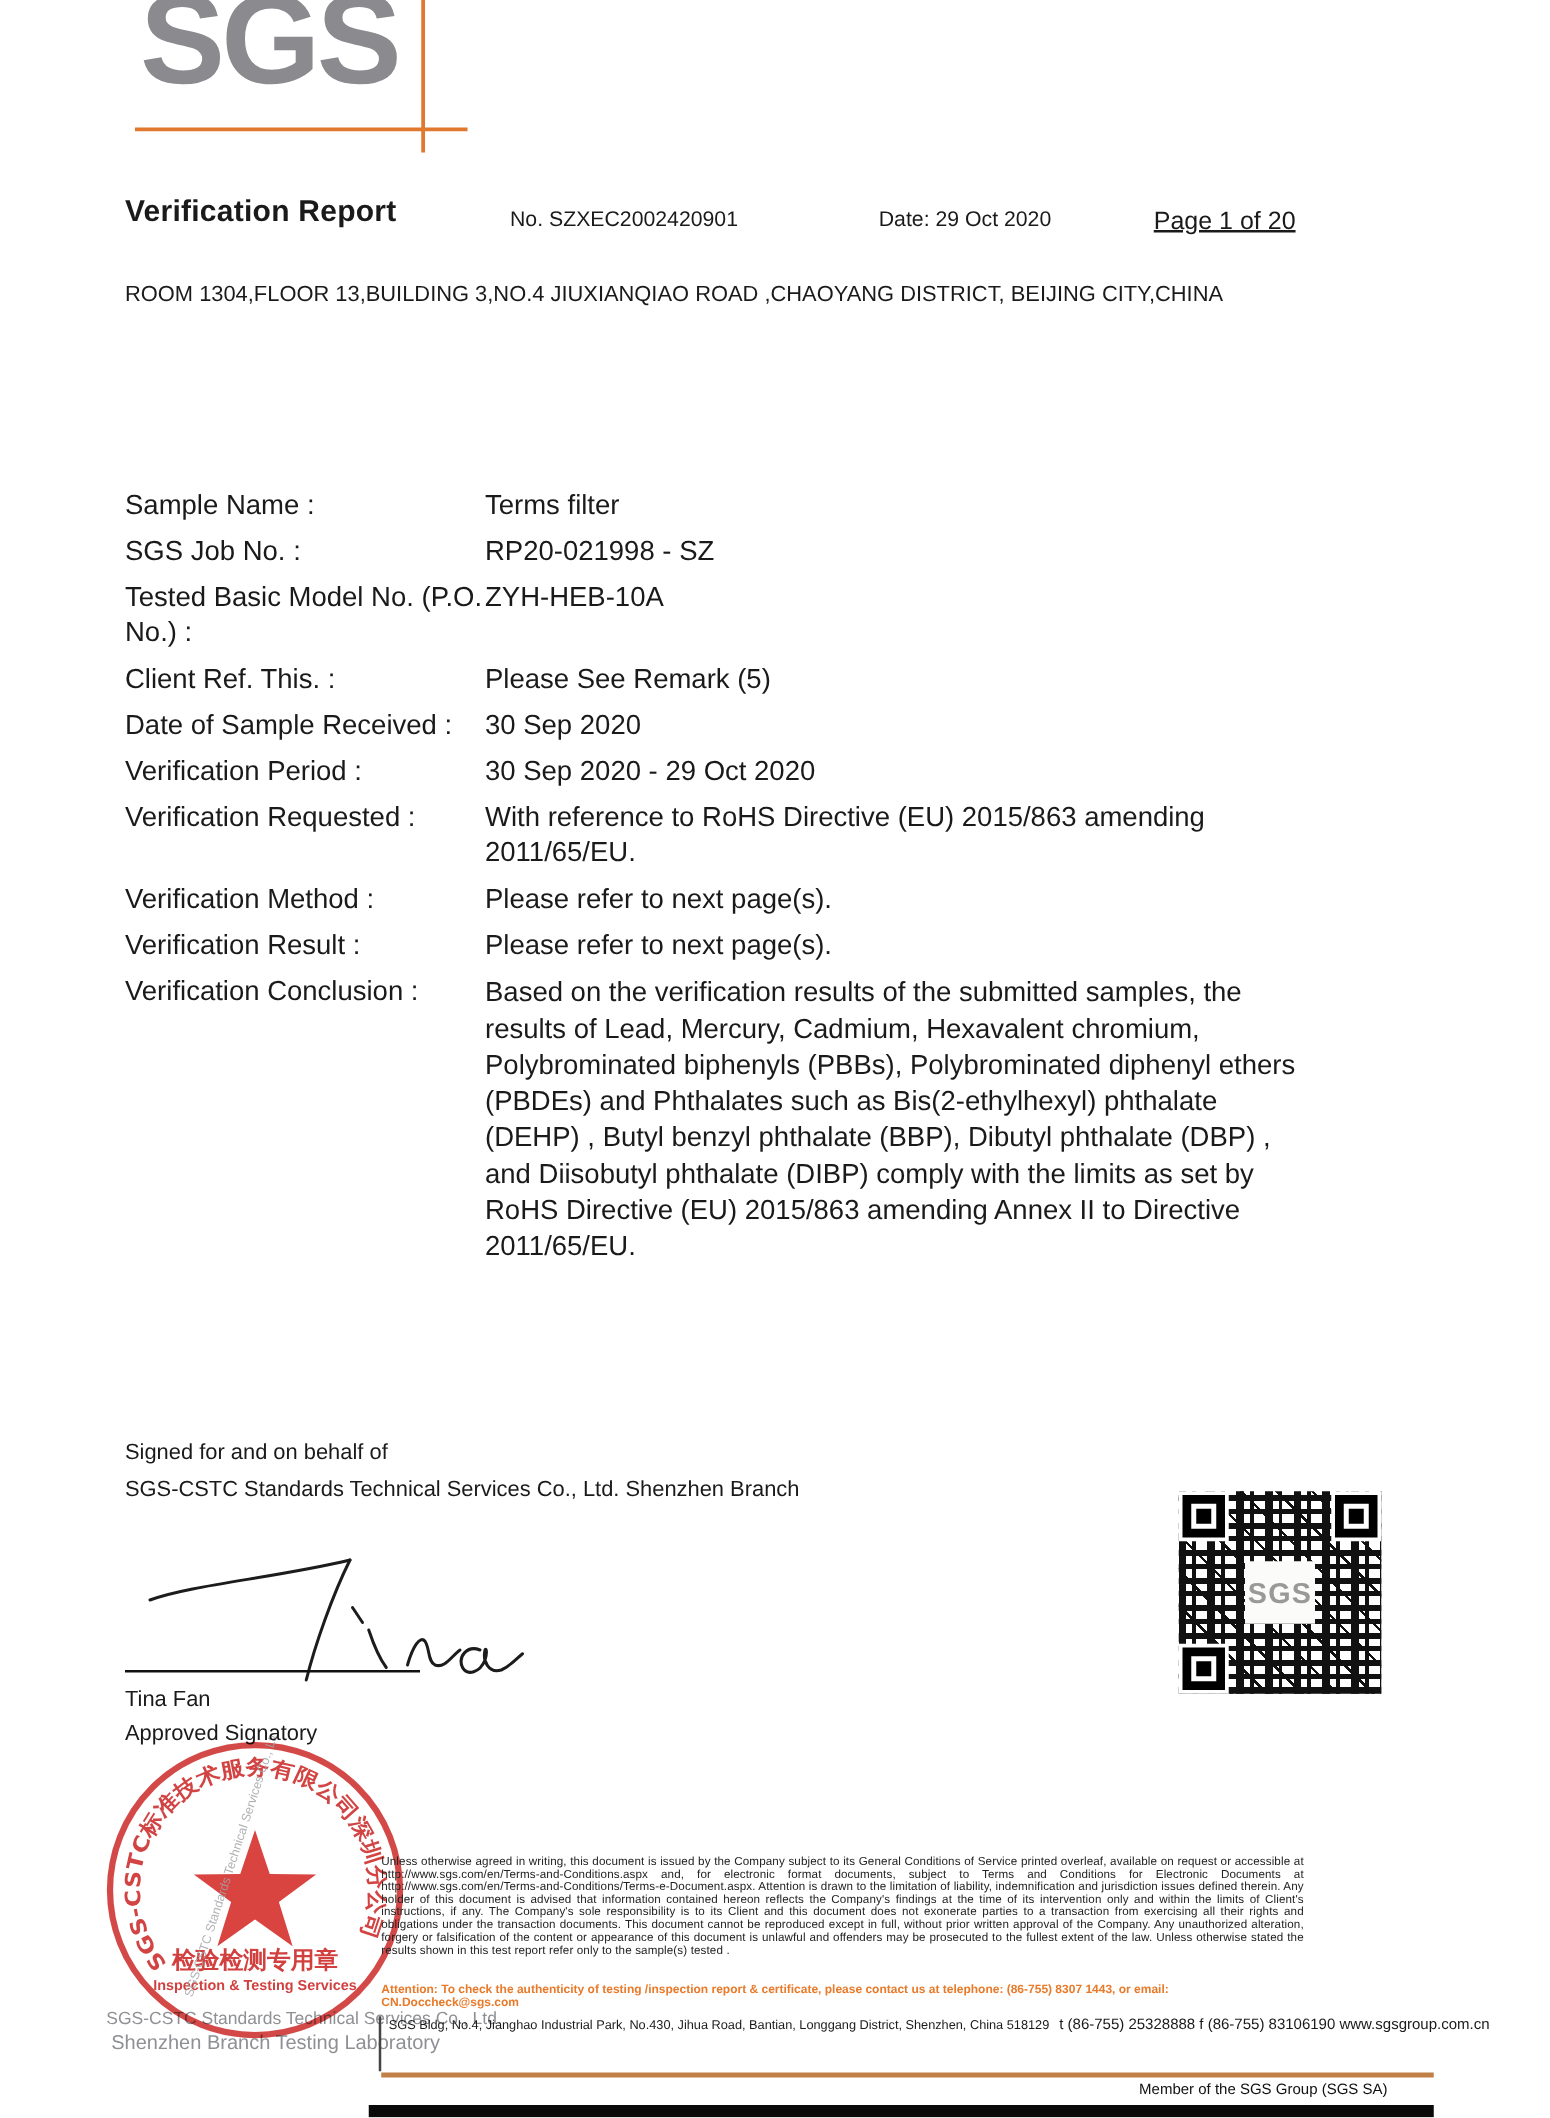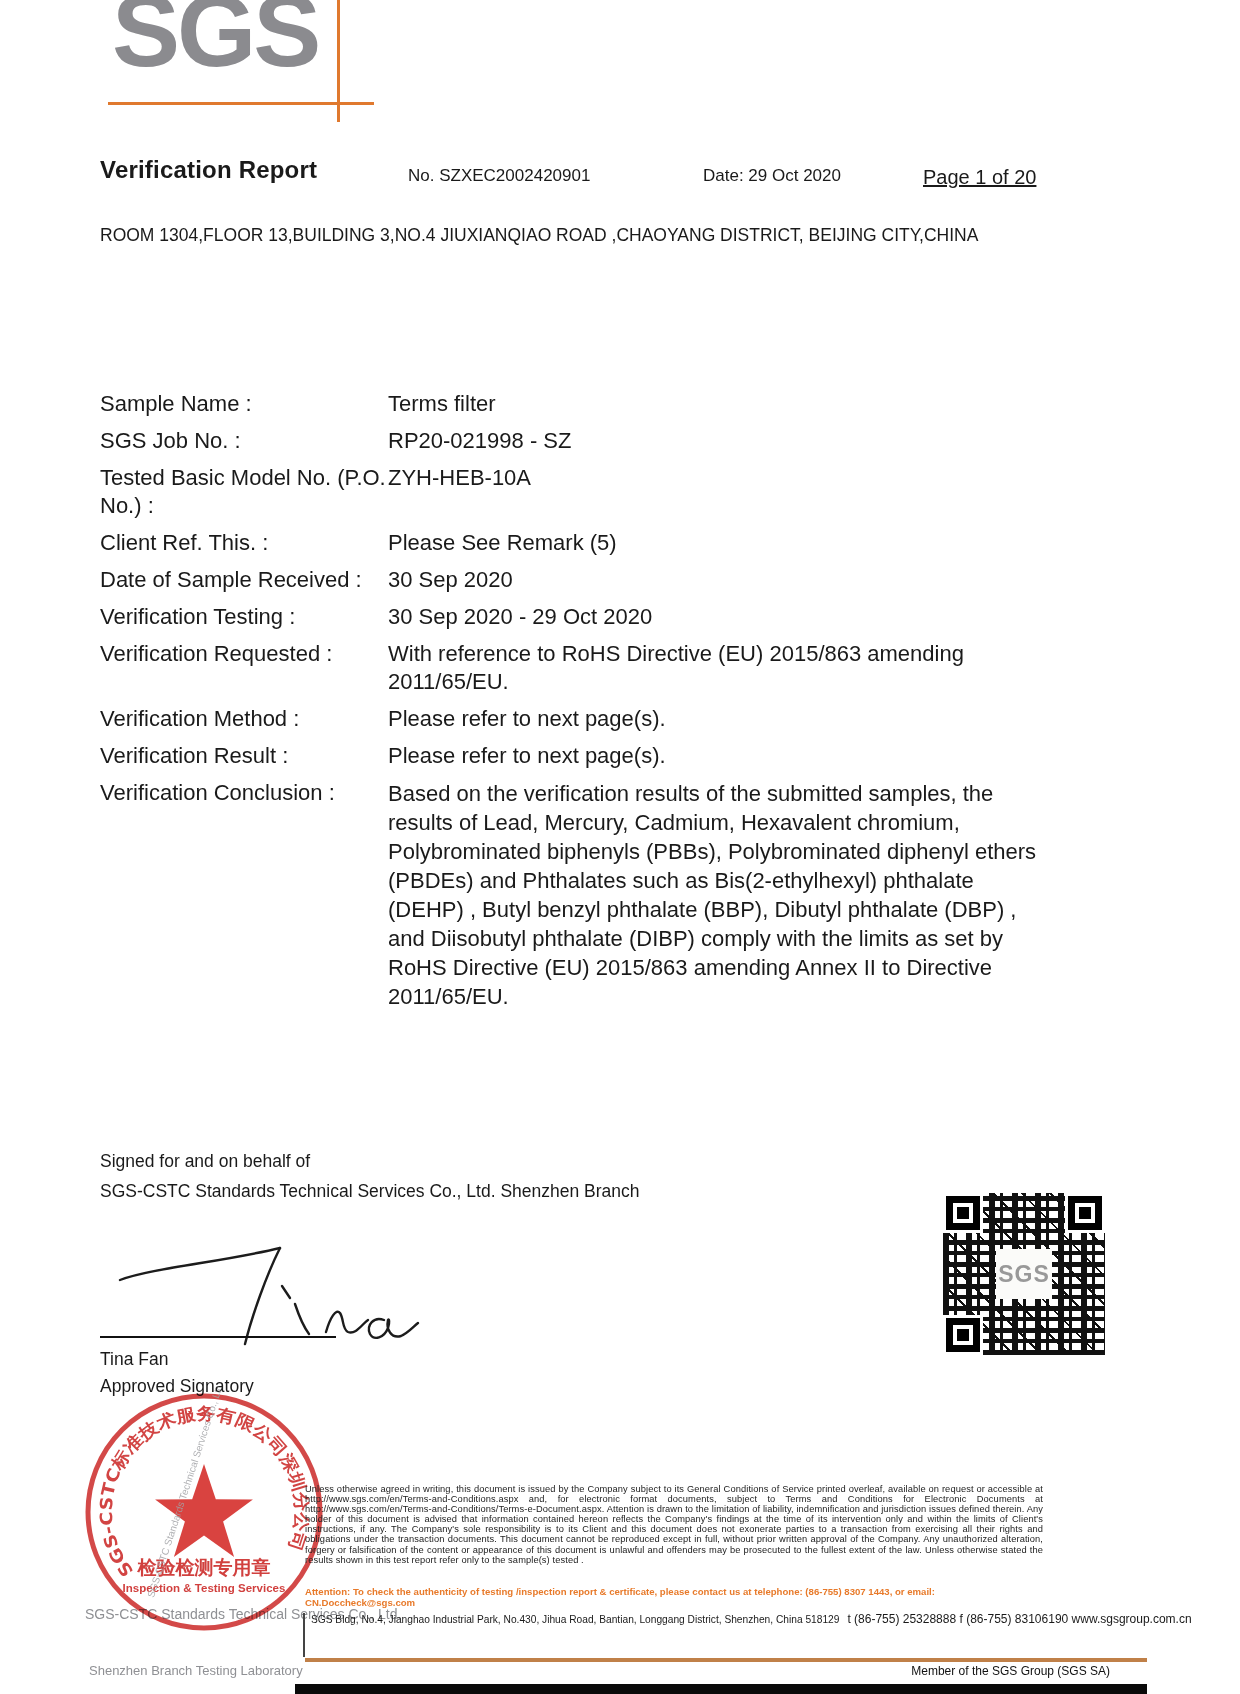--- a/index.html
+++ b/index.html
@@ -47,21 +47,21 @@
   .finder::after{content:"";position:absolute;left:4px;top:4px;width:12px;height:12px;background:#000;}
   .finder.tl{left:3px;top:3px;} .finder.tr{right:3px;top:3px;} .finder.bl{left:3px;bottom:3px;}
   .qr-center{
     position:absolute;left:53px;top:56px;width:56px;height:50px;background:#fbfbf9;
     display:flex;align-items:center;justify-content:center;
     font-size:23px;font-weight:700;color:#999;letter-spacing:1px;
   }
   
   .stamp-company{position:absolute;left:85px;top:1602px;color:#8f9094;}
   .stamp-company .l1{font-size:14px;line-height:24px;}
-  .stamp-company .l2{font-size:13px;line-height:18px;margin-left:4px;margin-top:36px;}
+  .stamp-company .l2{font-size:16px;line-height:18px;margin-left:4px;}
   .stamp-svg{position:absolute;left:80px;top:1388px;mix-blend-mode:multiply;opacity:.93;}
   
   .fineprint{
     position:absolute;left:305px;top:1484px;width:738px;
     font-size:9.3px;line-height:10.1px;text-align:justify;color:#222;letter-spacing:.1px;
   }
   .attention{
     position:absolute;left:305px;top:1586px;width:740px;
     font-size:9.6px;line-height:11px;font-weight:700;color:#e87a2a;
   }
@@ -110,21 +110,21 @@
     </div>
     <div class="row">
       <span class="lbl">Client Ref. This. :</span>
       <span class="val">Please See Remark (5)</span>
     </div>
     <div class="row">
       <span class="lbl">Date of Sample Received :</span>
       <span class="val">30 Sep 2020</span>
     </div>
     <div class="row">
-      <span class="lbl">Verification Testing :</span>
+      <span class="lbl">Verification Period :</span>
       <span class="val">30 Sep 2020 - 29 Oct 2020</span>
     </div>
     <div class="row">
       <span class="lbl">Verification Requested :</span>
       <span class="val">With reference to RoHS Directive (EU) 2015/863 amending 2011/65/EU.</span>
     </div>
     <div class="row">
       <span class="lbl">Verification Method :</span>
       <span class="val">Please refer to next page(s).</span>
     </div>

